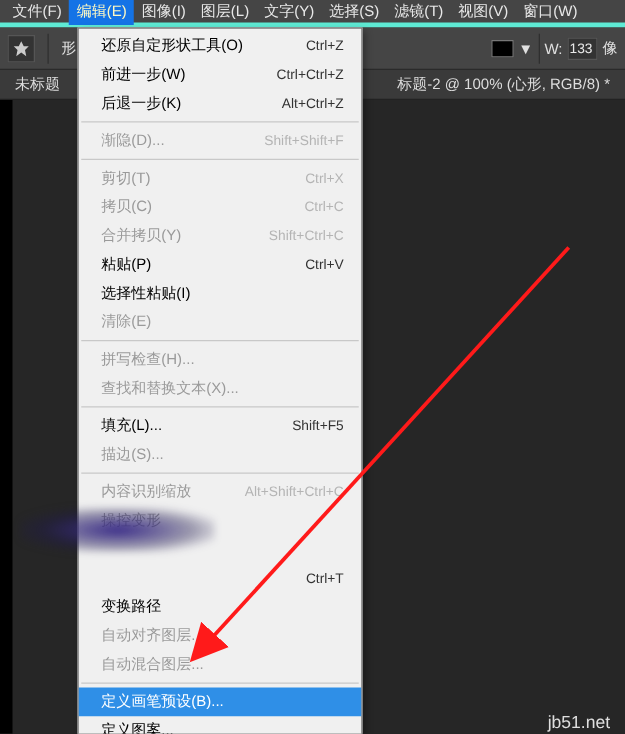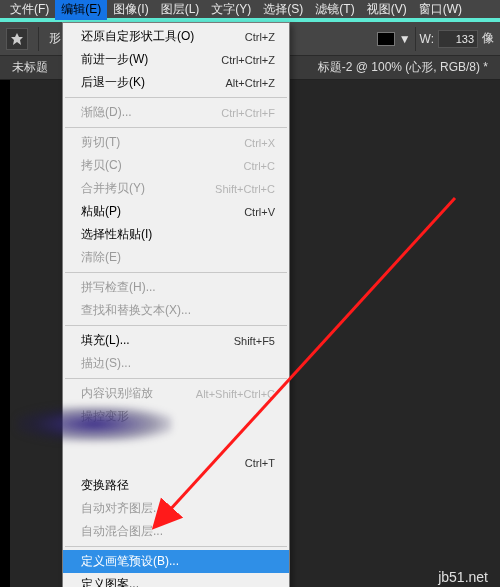--- a/index.html
+++ b/index.html
@@ -20,21 +20,21 @@
     padding: 0 4px;
     border-bottom: 4px solid #5eead4;
   }
   .menubar .mitem {
     padding: 2px 6px;
     color: #e8e8e8;
     cursor: default;
   }
   .menubar .mitem.active {
     background: #1473e6;
-    color: #000000;
+    color: #fef9c3;
   }
   .toolbar {
     display: flex;
     align-items: center;
     background: #454545;
     height: 34px;
     padding: 0 6px;
     border-bottom: 1px solid #2a2a2a;
     gap: 10px;
   }
@@ -44,21 +44,21 @@
     border: 1px solid #555;
     display: flex; align-items: center; justify-content: center;
   }
   .toolbar .sep { width:1px; height:24px; background:#2f2f2f; }
   .toolbar .dd { display:flex; align-items:center; gap:2px; }
   .toolbar .swatch {
     width: 18px; height: 14px; background:#000; border:1px solid #777;
   }
   .toolbar .right { margin-left:auto; display:flex; align-items:center; gap:4px; }
   .toolbar .w-field {
-    width: 40px; height:18px;
+    width: 24px; height:18px;
     background:#333; border:1px solid #555;
     color:#e8e8e8; font-size:11px; text-align:right; padding-right:3px;
   }
   .docbar {
     display:flex; background:#3a3a3a; height:24px;
     align-items:center; padding:0 6px; border-bottom:1px solid #222;
     gap:6px;
   }
   .docbar .tab {
     color:#ddd; font-size:12px;
@@ -183,21 +183,21 @@
       <span>前进一步(W)</span>
       <span class="sc">Ctrl+Ctrl+Z</span>
     </div>
     <div class="row">
       <span>后退一步(K)</span>
       <span class="sc">Alt+Ctrl+Z</span>
     </div>
     <div class="sep"></div>
     <div class="row disabled">
       <span>渐隐(D)...</span>
-      <span class="sc">Ctrl+Ctrl+F</span>
+      <span class="sc">Shift+Shift+F</span>
     </div>
     <div class="sep"></div>
     <div class="row disabled">
       <span>剪切(T)</span>
       <span class="sc">Ctrl+X</span>
     </div>
     <div class="row disabled">
       <span>拷贝(C)</span>
       <span class="sc">Ctrl+C</span>
     </div>

